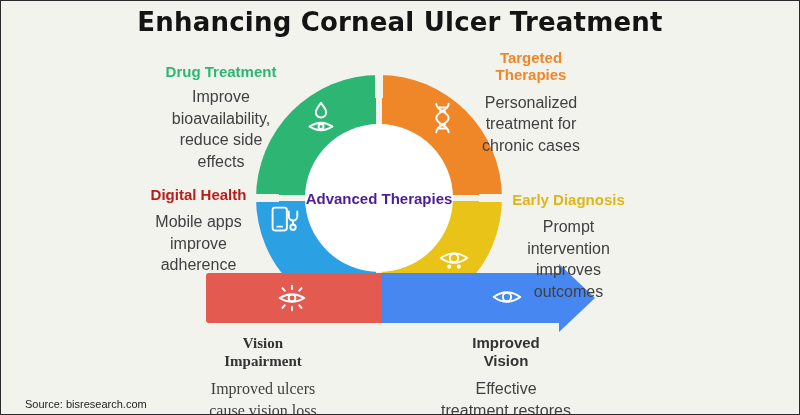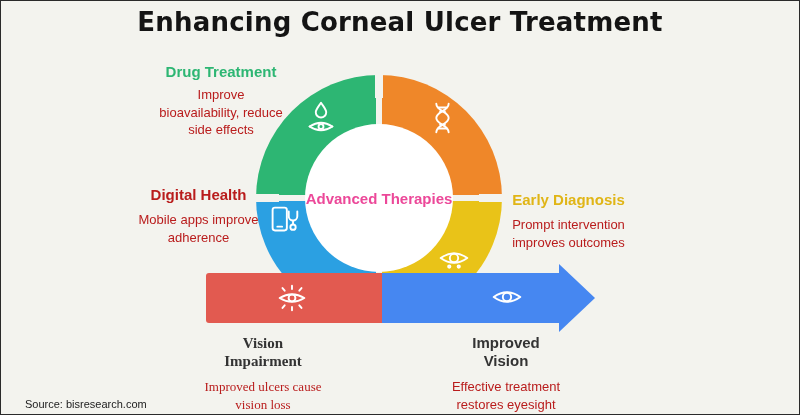--- a/index.html
+++ b/index.html
@@ -35,21 +35,21 @@
       #f3f3ee 268deg 272deg,
       #2db673 272deg 358deg,
       #f3f3ee 358deg 360deg
     );
   }
   .donut-hole{
     position:absolute;left:50%;top:50%;transform:translate(-50%,-50%);
     width:148px;height:148px;border-radius:50%;background:#ffffff;
     display:flex;align-items:center;justify-content:center;text-align:center;
   }
-  .center-label{font-size:15px;font-weight:bold;color:#ec4899;}
+  .center-label{font-size:15px;font-weight:bold;color:#4c1d95;}
   
   .arrow-red{
     position:absolute;left:205px;top:272px;width:176px;height:50px;
     background:#e25a50;z-index:2;border-radius:3px 0 0 3px;
   }
   .arrow-blue{
     position:absolute;left:381px;top:272px;width:177px;height:50px;
     background:#4687f1;z-index:2;
   }
   .arrow-head{
@@ -63,21 +63,21 @@
   .icon svg{width:100%;height:100%;}
   .ic-drug{left:301px;top:98px;}
   .ic-dna{left:422px;top:98px;}
   .ic-mobile{left:264px;top:200px;}
   .ic-eyescan{left:434px;top:239px;}
   .ic-impaired{left:272px;top:278px;}
   .ic-healthy{left:487px;top:277px;}
   
   .block{position:absolute;text-align:center;z-index:2;}
   .seg-label{font-size:15px;font-weight:bold;line-height:1.15;}
-  .seg-desc{font-size:13px;color:#b91c1c;line-height:1.35;margin:6px auto 0;}
+  .seg-desc{font-size:16px;color:#404040;line-height:1.35;margin:6px auto 0;}
   .blk-drug{left:145px;top:62px;width:150px;}
   .blk-drug .seg-label{color:#2db673;}
   .blk-drug .seg-desc{width:130px;}
   .blk-targeted{left:465px;top:48px;width:130px;}
   .blk-targeted .seg-label{color:#ef8729;width:95px;margin:0 auto;}
   .blk-targeted .seg-desc{width:105px;margin-top:8px;}
   .blk-digital{left:120px;top:185px;width:155px;}
   .blk-digital .seg-label{color:#b91c1c;}
   .blk-digital .seg-desc{width:130px;margin-top:8px;}
   .blk-early{left:500px;top:190px;width:135px;}
@@ -155,20 +155,24 @@
       <path d="M6 20 Q20 10 34 20 Q20 30 6 20 Z"></path>
       <circle cx="20" cy="20" r="4.4"></circle>
     </svg>
   </div>
 
   <div class="block blk-drug">
     <div class="seg-label">Drug Treatment</div>
     <div class="seg-desc">Improve bioavailability, reduce side effects</div>
   </div>
 
+  <div class="block blk-targeted">
+    <div class="seg-label">Targeted Therapies</div>
+    <div class="seg-desc">Personalized treatment for chronic cases</div>
+  </div>
 
   <div class="block blk-digital">
     <div class="seg-label">Digital Health</div>
     <div class="seg-desc">Mobile apps improve adherence</div>
   </div>
 
   <div class="block blk-early">
     <div class="seg-label">Early Diagnosis</div>
     <div class="seg-desc">Prompt intervention improves outcomes</div>
   </div>

